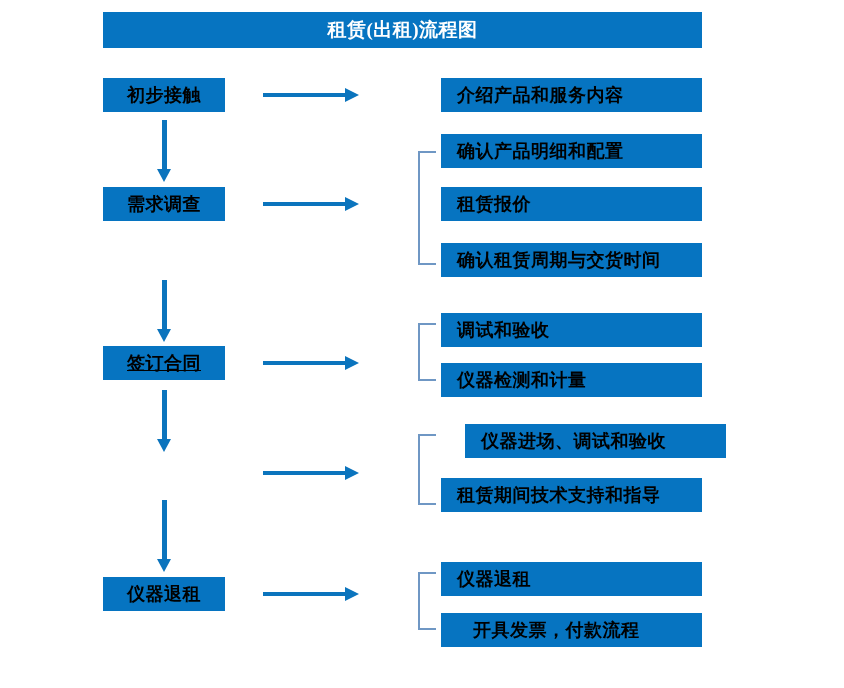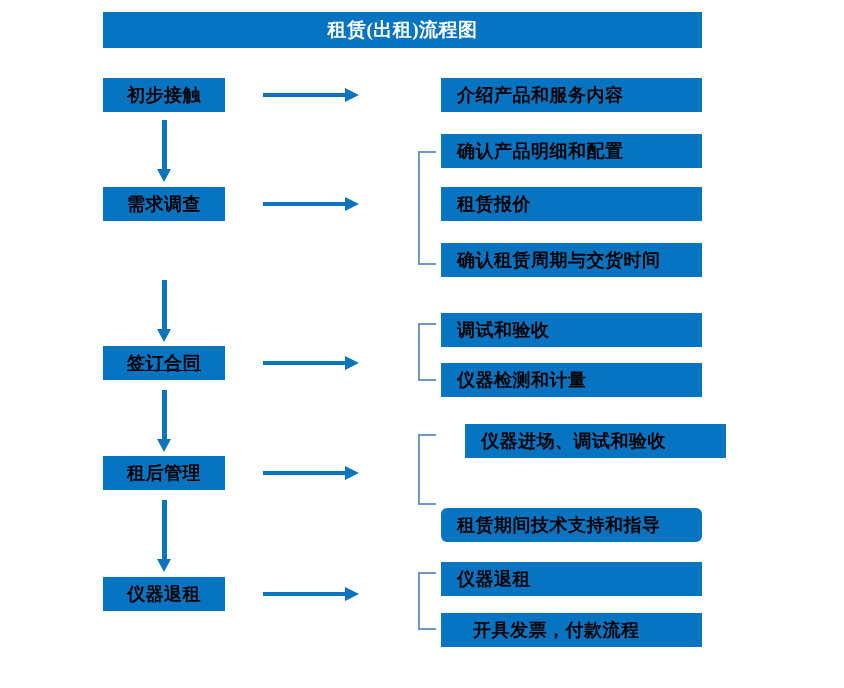--- a/index.html
+++ b/index.html
@@ -117,21 +117,20 @@
 </head>
 <body>
 
 <div id="canvas">
 
   <div class="title-bar">租赁(出租)流程图</div>
 
   <div class="box left" style="top:78px;">初步接触</div>
   <div class="box left" style="top:187px;">需求调查</div>
   <div class="box left" style="top:346px;text-decoration:underline;">签订合同</div>
-  <div class="box left" style="top:456px;">租后管理</div>
   <div class="box left" style="top:577px;">仪器退租</div>
 
   <div class="v-arrow" style="top:120px; height:62px;">
     <div class="shaft"></div>
     <div class="head"></div>
   </div>
   <div class="v-arrow" style="top:280px; height:62px;">
     <div class="shaft"></div>
     <div class="head"></div>
   </div>
@@ -170,17 +169,17 @@
   <div class="bracket" style="top:434px; height:71px;"></div>
   <div class="bracket" style="top:572px; height:58px;"></div>
 
   <div class="box right" style="top:78px;">介绍产品和服务内容</div>
   <div class="box right" style="top:134px;">确认产品明细和配置</div>
   <div class="box right" style="top:187px;text-align:right;">租赁报价</div>
   <div class="box right" style="top:243px;">确认租赁周期与交货时间</div>
   <div class="box right" style="top:313px;">调试和验收</div>
   <div class="box right" style="top:363px;text-align:center;">仪器检测和计量</div>
   <div class="box right" style="top:424px;margin-left:24px;">仪器进场、调试和验收</div>
-  <div class="box right" style="top:508px;border-radius:6px;">租赁期间技术支持和指导</div>
+  <div class="box right" style="top:478px;">租赁期间技术支持和指导</div>
   <div class="box right" style="top:562px;">仪器退租</div>
   <div class="box right" style="top:613px;padding-left:32px;">开具发票，付款流程</div>
 
 </div>
 
 </body></html>

